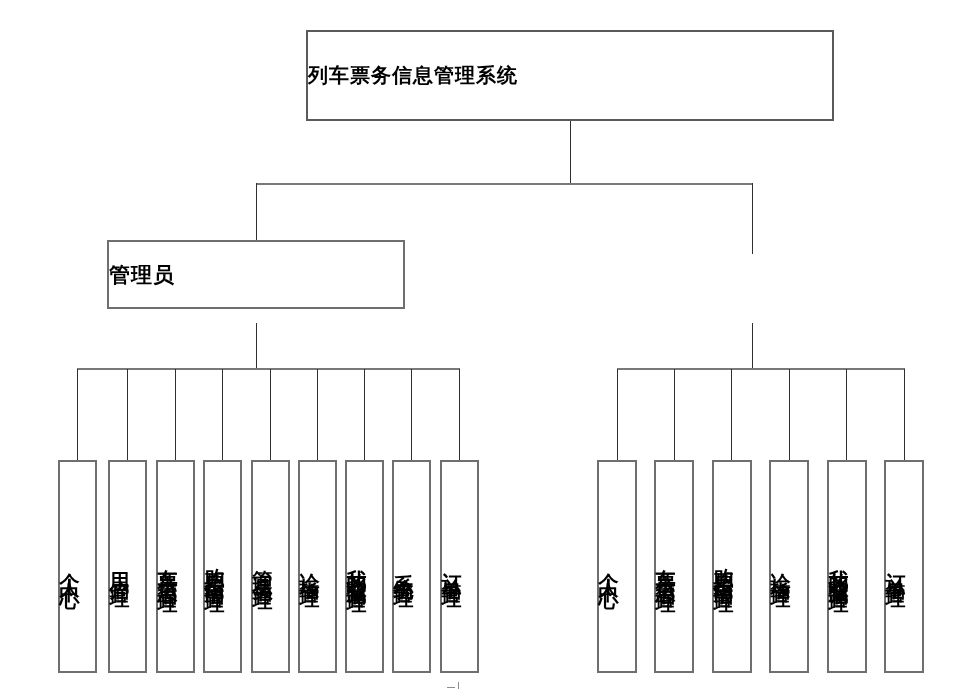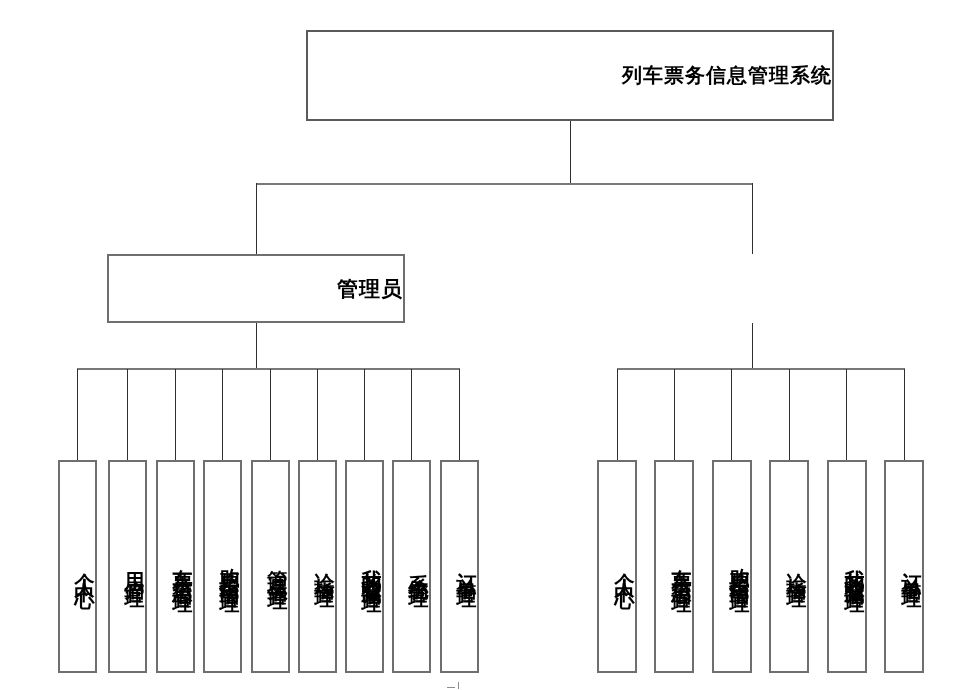--- a/index.html
+++ b/index.html
@@ -10,25 +10,25 @@
     --text:#000000;
   }
   html,body{margin:0;padding:0;background:var(--bg);}
   .canvas{
     position:relative;width:954px;height:690px;background:var(--bg);
     font-family:"Liberation Sans", sans-serif;color:var(--text);
     overflow:hidden;
   }
   .node{
     position:absolute;background:#fff;border:2px solid var(--box-border);
-    box-sizing:border-box;display:flex;align-items:center;justify-content:flex-end;
+    box-sizing:border-box;display:flex;align-items:center;justify-content:flex-start;
     font-weight:700;
   }
   .node.root{left:306px;top:30px;width:528px;height:91px;font-size:20px;letter-spacing:1px;border-color:#5a5a5a;}
-  .node.branch{top:254px;height:69px;font-size:21px;letter-spacing:1px;padding-left:32px;}
+  .node.branch{top:240px;height:69px;font-size:21px;letter-spacing:1px;}
   .node.branch.admin{left:107px;width:298px;}
   .node.branch.user{left:635px;width:233px;}
   .node.leaf{top:460px;height:213px;font-size:20px;}
   .node.leaf .vtext{
     writing-mode:vertical-rl;text-orientation:upright;
     letter-spacing:5px;line-height:1;font-weight:700;
   }
   
   .gl0{left:58px;width:39px;} .gl1{left:108px;width:39px;} .gl2{left:156px;width:39px;}
   .gl3{left:203px;width:39px;} .gl4{left:251px;width:39px;} .gl5{left:298px;width:39px;}

